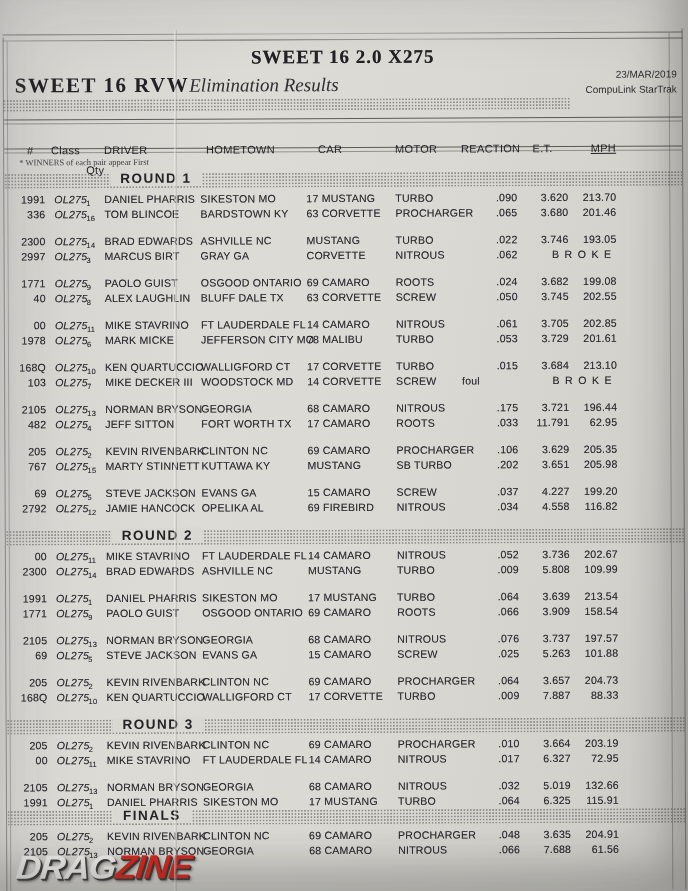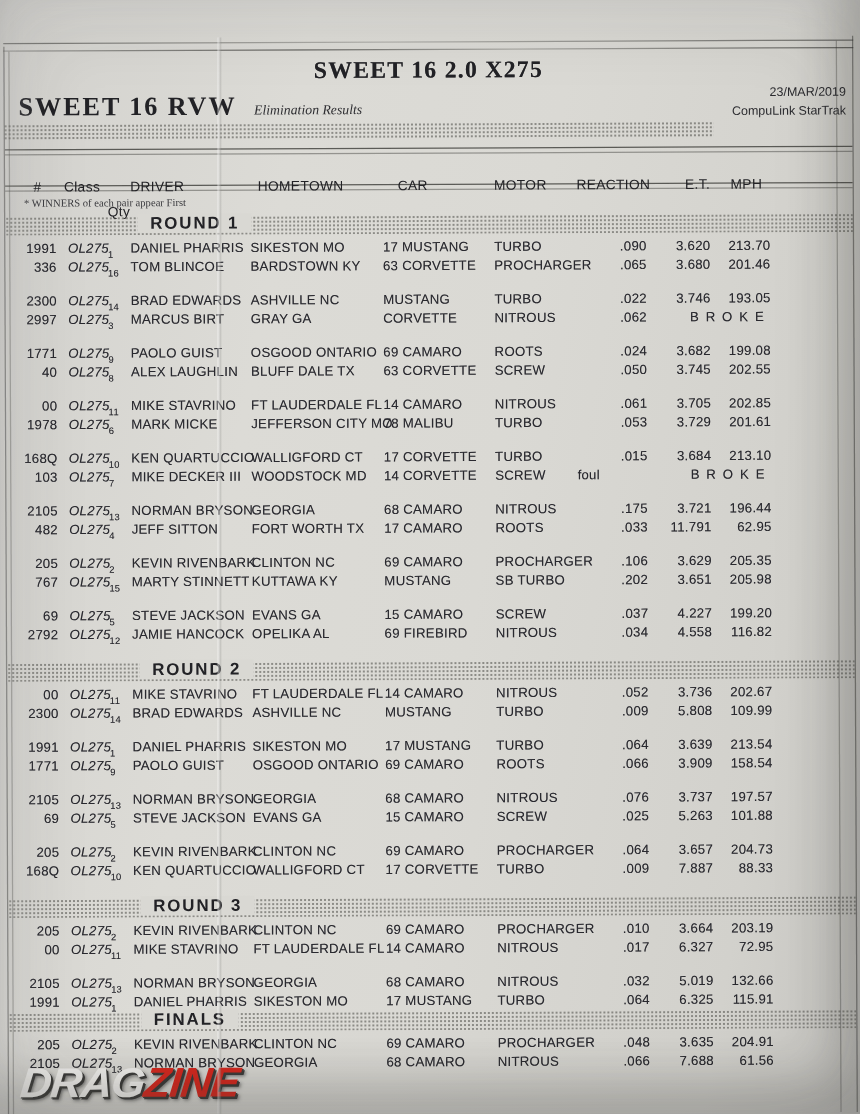--- a/index.html
+++ b/index.html
@@ -25,36 +25,36 @@
   .edge-t2{left:4px;right:4px;top:39px;height:1px;background:linear-gradient(90deg,rgba(55,55,52,.35),rgba(55,55,52,.7) 35%,rgba(55,55,52,.3) 60%,rgba(55,55,52,.7));}
   .crease{position:absolute;left:174px;top:30px;bottom:0;width:3px;pointer-events:none;
     background:linear-gradient(90deg,rgba(255,255,255,.55),rgba(110,110,105,.28));}
 
   .content{position:absolute;inset:0;color:var(--ink);}
   .event-title{margin-top:46px;text-align:center;
     font-family:"Liberation Serif",serif;font-weight:bold;font-size:19px;letter-spacing:1px;
     color:#222226;text-shadow:0 0 .5px rgba(30,30,34,.6);}
   .masthead{position:relative;margin:4px 16px 0 16px;height:46px;}
   .sheet-title{font-family:"Liberation Serif",serif;font-weight:bold;font-size:21px;letter-spacing:1.5px;color:#222226;}
-  .sheet-subtitle{font-family:"Liberation Serif",serif;font-style:italic;font-size:11px;margin-left:14px;color:#2e2e32;}
+  .sheet-subtitle{font-family:"Liberation Serif",serif;font-style:italic;font-size:19px;color:#2e2e32;}
   .halftone{background-image:radial-gradient(rgba(75,75,70,.55) .7px,transparent .9px);background-size:3.2px 3.2px;}
   .band-top{position:absolute;left:-12px;top:26px;width:568px;height:13px;}
   .date-block{position:absolute;right:-6px;top:-4px;text-align:right;font-size:10px;line-height:15px;color:#2c2c30;}
   .dbl{height:3px;margin:0 5px;border-top:1px solid rgba(60,60,56,.8);border-bottom:1px solid rgba(60,60,56,.45);}
 
   .grid{display:grid;grid-template-columns:30px 39px 20px 96px 106px 89px 66px 56px 51px 48px;padding-left:16px;}
   .header-row{height:24px;align-items:center;font-size:11px;letter-spacing:.3px;color:#222226;}
   .h-num{text-align:center;}
   .h-cls{padding-left:6px;}
   .h-qty{padding-left:2px;margin-top:40px;}
   .h-hometown{padding-left:6px;}
   .h-car{padding-left:12px;}
   .h-reaction{text-align:right;}
-  .h-et{text-align:right;}
-  .h-mph{text-align:center;padding-left:10px;}
+  .h-et{text-align:center;}
+  .h-mph{text-align:right;padding-left:10px;text-decoration:underline;}
 
   .note{margin:4px 0 0 20px;font-family:"Liberation Serif",serif;font-size:8.5px;line-height:10px;color:#3a3a3e;}
 
   .rounds{margin-top:6px;}
   .round + .round{margin-top:14px;}
   .round:last-child{margin-top:0;}
   .round-band{position:relative;height:15px;margin:0 5px 4px 5px;}
   .round-label{position:absolute;left:106px;top:-2px;background:var(--paper);padding:0 10px;
     font-weight:bold;font-size:13.5px;letter-spacing:1.5px;color:#222226;white-space:nowrap;}
   .pair + .pair{margin-top:12px;}

